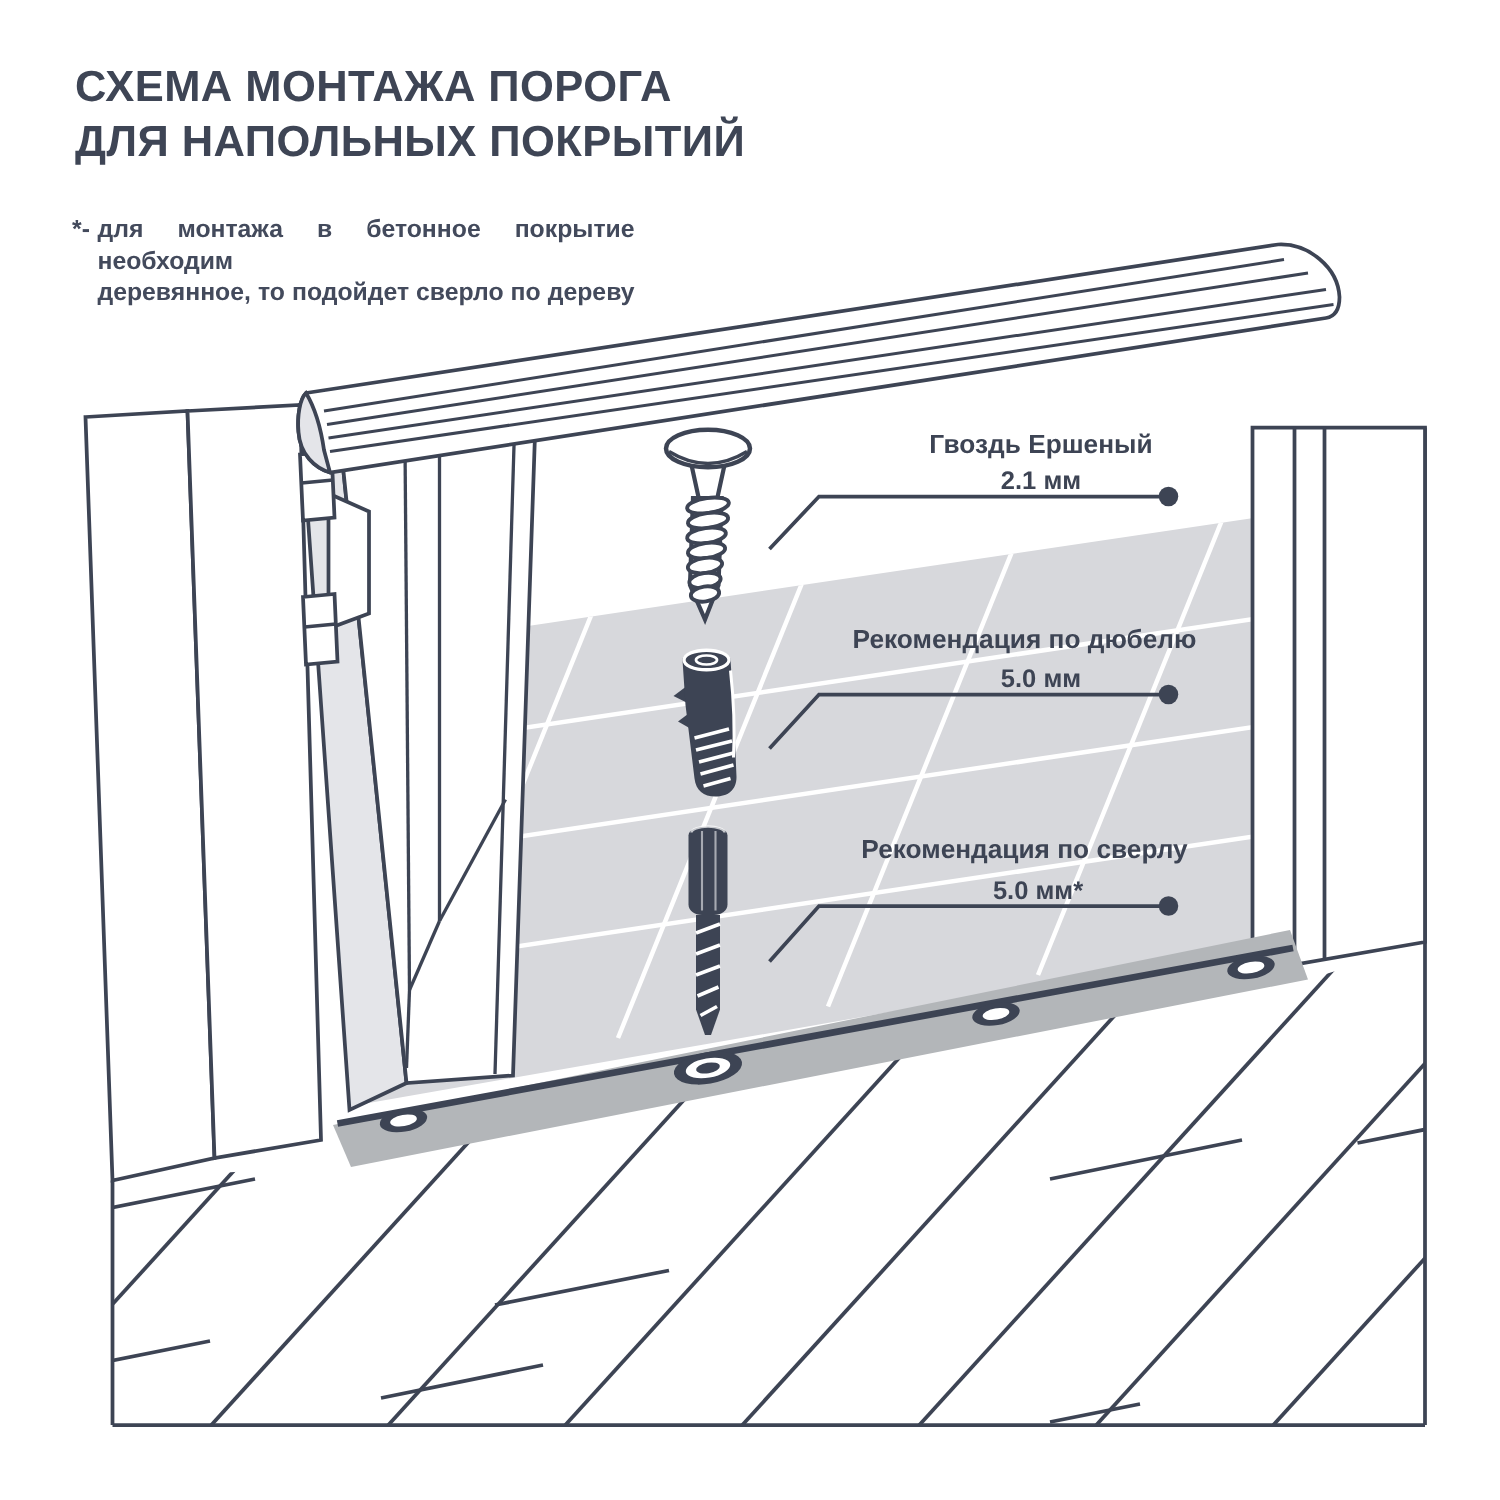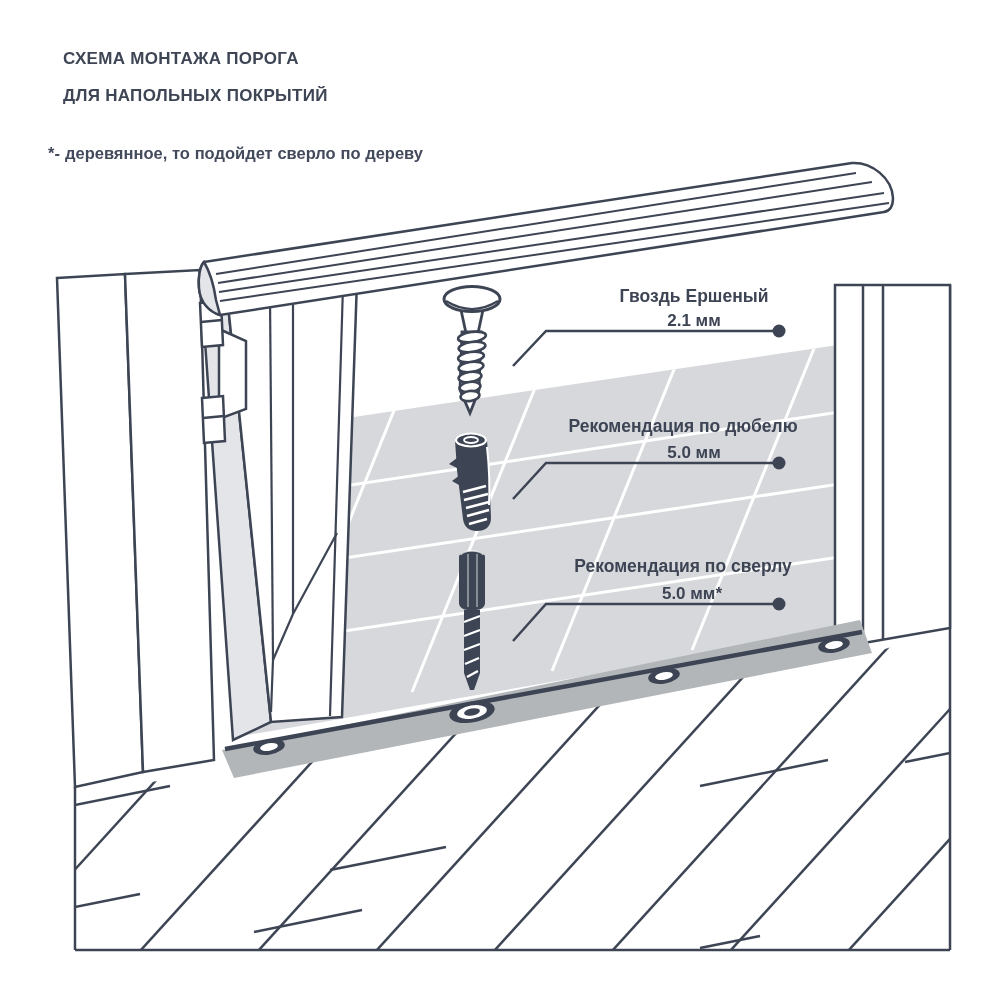--- a/index.html
+++ b/index.html
@@ -1,18 +1,18 @@
 <!DOCTYPE html>
 <html><head>
 <meta charset="utf-8">
 <style>
   html,body{margin:0;padding:0;background:#ffffff;}
   .page{position:relative;width:1000px;height:1000px;background:#fff;overflow:hidden;
         font-family:"Liberation Sans","DejaVu Sans",sans-serif;}
-  .title{position:absolute;left:63px;top:40px;margin:0;font-size:17px;line-height:37px;
+  .title{position:absolute;left:50px;top:40px;margin:0;font-size:29px;line-height:37px;
          font-weight:700;color:#3e4555;letter-spacing:.3px;white-space:pre-line;}
   .footnote{position:absolute;left:48px;top:143px;width:375px;color:#434a5c;
             font-size:16.5px;line-height:21px;font-weight:700;}
   .footnote .marker{position:absolute;left:0;top:0;}
   .footnote .lines{margin-left:17px;width:358px;}
   .footnote .lines div{text-align:justify;text-align-last:justify;}
   svg{position:absolute;left:0;top:0;}
   svg text{font-family:"Liberation Sans","DejaVu Sans",sans-serif;font-weight:700;fill:#3d4454;}
   .lbl{font-size:17.5px;}
   .val{font-size:17px;}
@@ -21,20 +21,21 @@
 <body>
 
 <div class="page">
 
   <h1 class="title"><span>СХЕМА МОНТАЖА ПОРОГА</span>
 <span>ДЛЯ НАПОЛЬНЫХ ПОКРЫТИЙ</span></h1>
 
   <div class="footnote">
     <span class="marker">*-</span>
     <div class="lines">
+      <div>для монтажа в бетонное покрытие необходим</div>
       <div>деревянное, то подойдет сверло по дереву</div>
     </div>
   </div>
 
   <svg width="1000" height="1000" viewBox="0 0 1000 1000">
     <defs>
       <clipPath id="tileClip">
           <path d="M300,425 L838,345 L838,632 L242,736 Z"></path>
         </clipPath>
       <clipPath id="plankClip">

